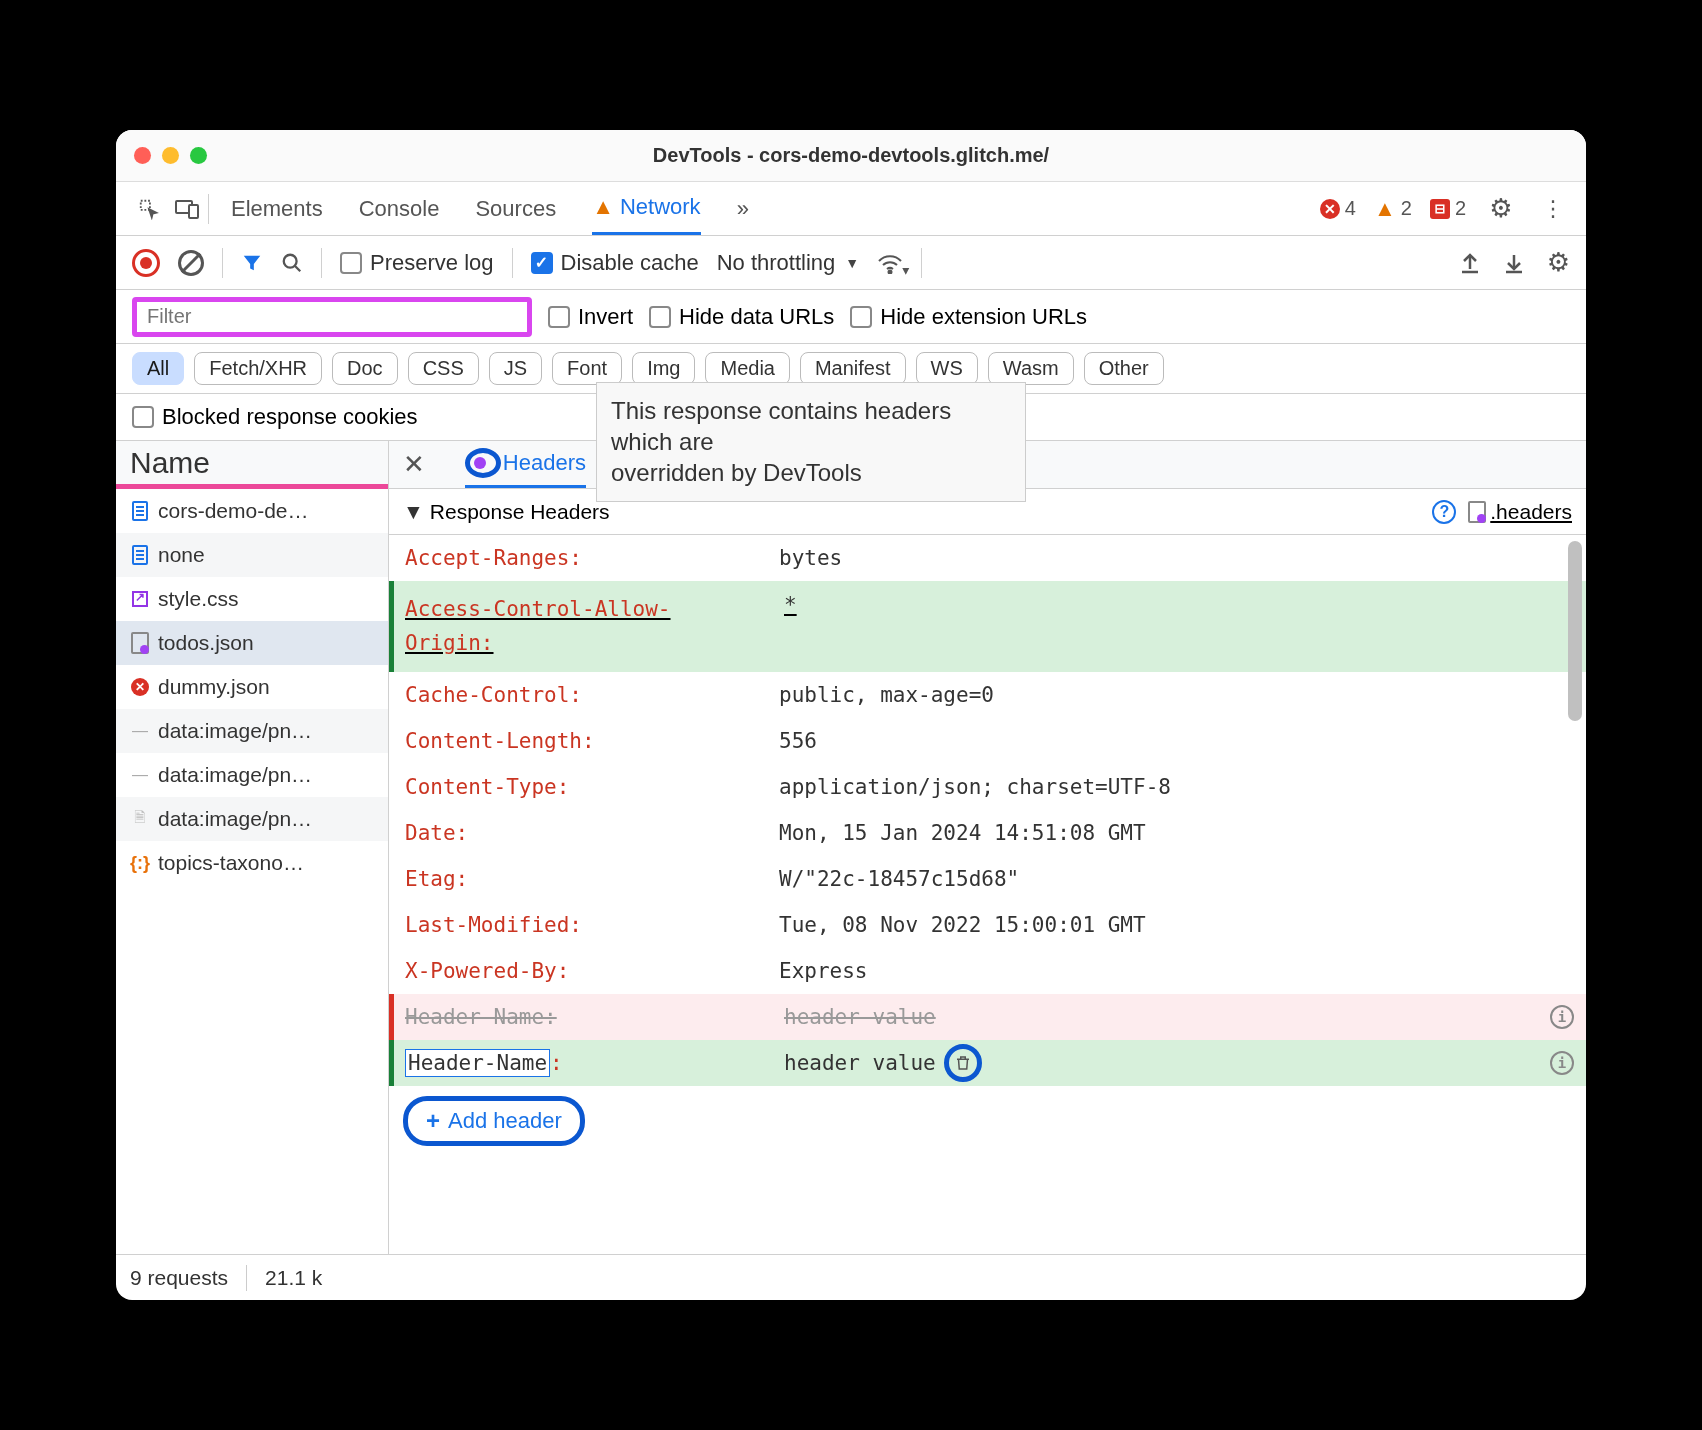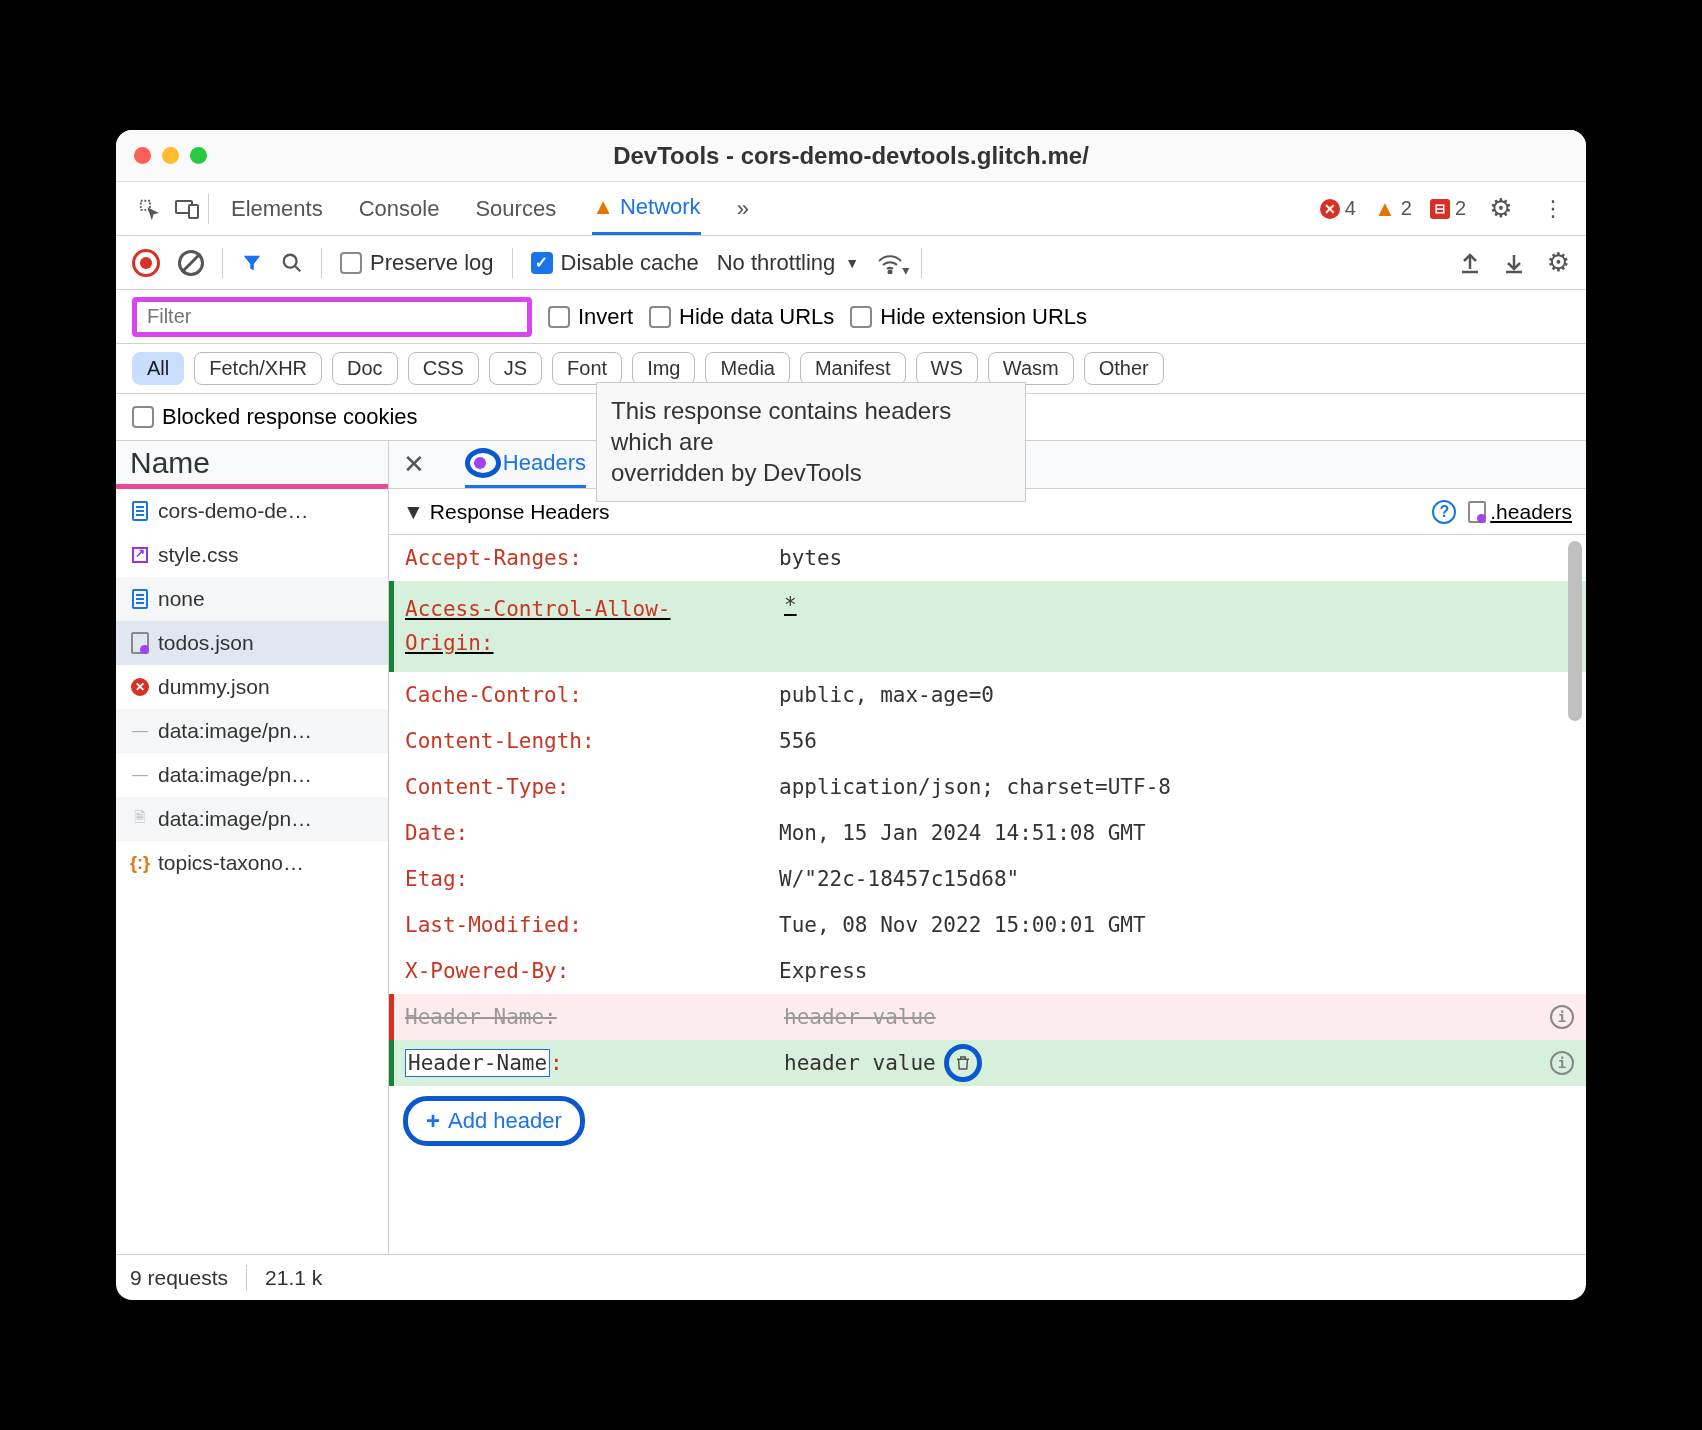--- a/index.html
+++ b/index.html
@@ -35,21 +35,21 @@
   }
   .traffic-lights { display: flex; gap: 11px; }
   .traffic-light { width: 17px; height: 17px; border-radius: 50%; }
   .tl-red { background: #ff5f57; }
   .tl-yellow { background: #febc2e; }
   .tl-green { background: #28c840; }
   .window-title {
     position: absolute;
     left: 0; right: 0;
     text-align: center;
-    font-size: 24px;
+    font-size: 20px;
     font-weight: 600;
     color: #333;
     pointer-events: none;
   }
   
   .tabs-row {
     height: 54px;
     display: flex;
     align-items: center;
     padding: 0 16px;
@@ -355,31 +355,31 @@
 
     <div class="sidebar">
       <div class="name-header">Name</div>
       <div class="request-list">
         <div class="req-item">
           <span class="req-icon">
               <span class="doc-icon"></span>
             </span>
           <span class="req-label">cors-demo-de…</span>
         </div>
+        <div class="req-item odd">
+          <span class="req-icon">
+              <span class="doc-icon"></span>
+            </span>
+          <span class="req-label">none</span>
+        </div>
         <div class="req-item">
           <span class="req-icon">
               <span class="css-icon"></span>
             </span>
           <span class="req-label">style.css</span>
-        </div>
-        <div class="req-item odd">
-          <span class="req-icon">
-              <span class="doc-icon"></span>
-            </span>
-          <span class="req-label">none</span>
         </div>
         <div class="req-item selected odd">
           <span class="req-icon">
               <span class="json-icon">
                 <span class="purple-dot"></span>
               </span>
             </span>
           <span class="req-label">todos.json</span>
         </div>
         <div class="req-item">

